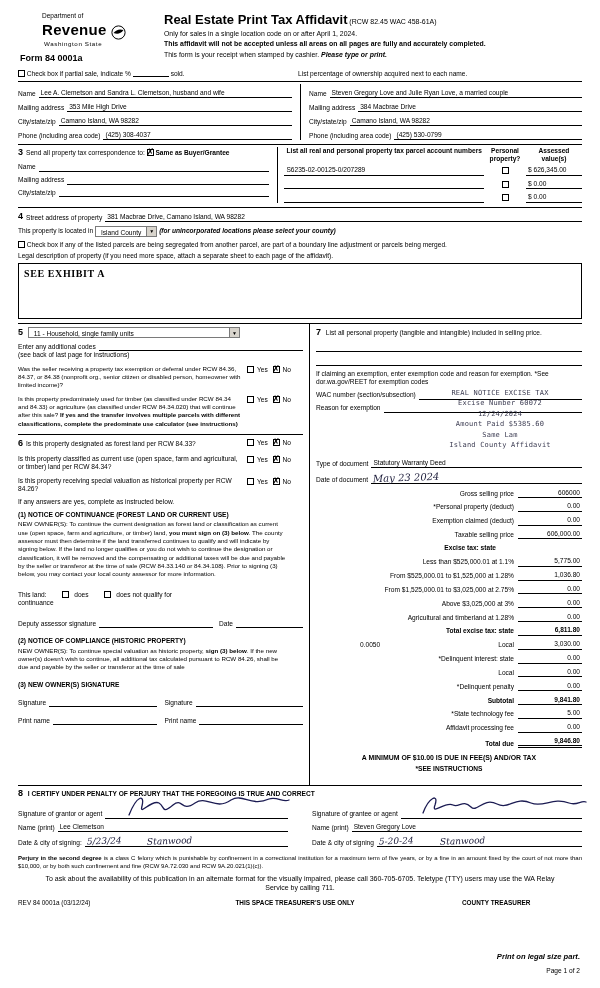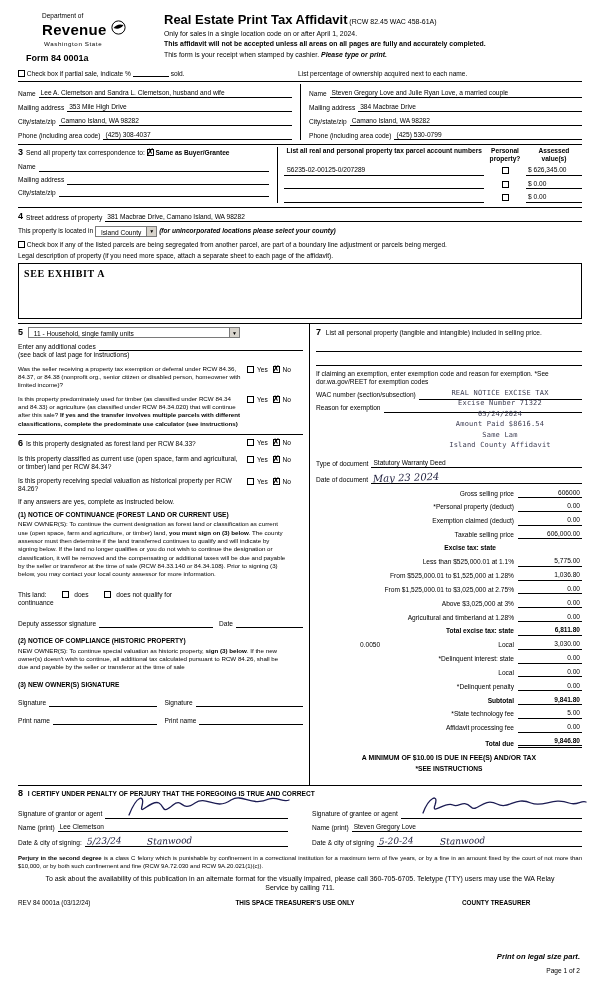--- a/index.html
+++ b/index.html
@@ -4,25 +4,25 @@
 <style>
 *{margin:0;padding:0;box-sizing:border-box}
 html,body{background:#e9e9e9}
 .page{position:relative;width:600px;height:988px;margin:0 auto;background:#fff;color:#000;
   font-family:"Liberation Sans",sans-serif;font-size:6.6px;line-height:1.28;padding:12px 18px 0;overflow:hidden}
 .b{font-weight:700}.i{font-style:italic}
 
 .hdr{display:flex}
 .logo{width:140px}
 .dept-small{font-size:6.5px;margin-left:24px}
-.dept-row{display:flex;align-items:flex-start;margin-left:24px}
+.dept-row{display:flex;align-items:flex-end;margin-left:24px}
 .dept-big{font-size:15px;font-weight:700;letter-spacing:.3px}
 .logo-icon{margin-left:3px}
 .dept-state{font-size:6.2px;margin-left:26px;letter-spacing:.6px}
-.formno{font-size:9px;font-weight:700;display:block;margin-top:6px;margin-left:8px}
+.formno{font-size:9px;font-weight:700;display:block;margin-top:6px;margin-left:2px}
 .tblock{flex:1;padding-left:6px}
 .title{font-size:13px;font-weight:700}
 .law{font-size:7px}
 .note{font-size:6.9px;margin-top:1.5px}
 
 .cb{display:inline-block;width:7px;height:7px;border:1px solid #000;position:relative;vertical-align:-1px;background:#fff}
 .cb b{font-weight:700;font-size:9.5px;line-height:7px;position:absolute;top:-2px;left:-1.5px;font-family:"DejaVu Sans",sans-serif}
 
 .topline{display:flex;align-items:flex-end;margin:5px 0 3px}
 .topline .tleft{flex:1}
@@ -361,23 +361,23 @@
           <span class="lbl">WAC number (section/subsection)</span>
           <span class="val"></span>
         </div>
       <div class="frow">
           <span class="lbl">Reason for exemption</span>
           <span class="val"></span>
         </div>
 
       <div class="stamp">
         <div>REAL NOTICE EXCISE TAX</div>
-        <div>Excise Number 71322</div>
-        <div>05/24/2024</div>
-        <div>Amount Paid $8616.54</div>
+        <div>Excise Number 60072</div>
+        <div>12/24/2024</div>
+        <div>Amount Paid $5385.60</div>
         <div>Same Lam</div>
         <div>Island County Affidavit</div>
       </div>
 
       <div class="frow typerow">
           <span class="lbl">Type of document</span>
           <span class="val">Statutory Warranty Deed</span>
         </div>
       <div class="frow">
           <span class="lbl">Date of document</span>

